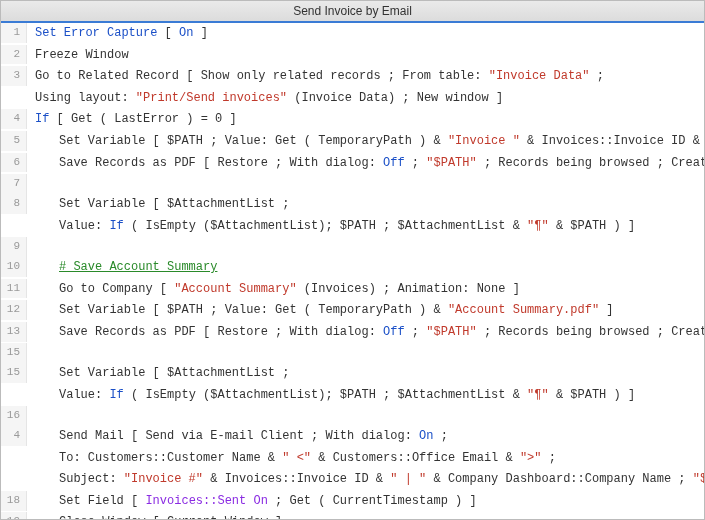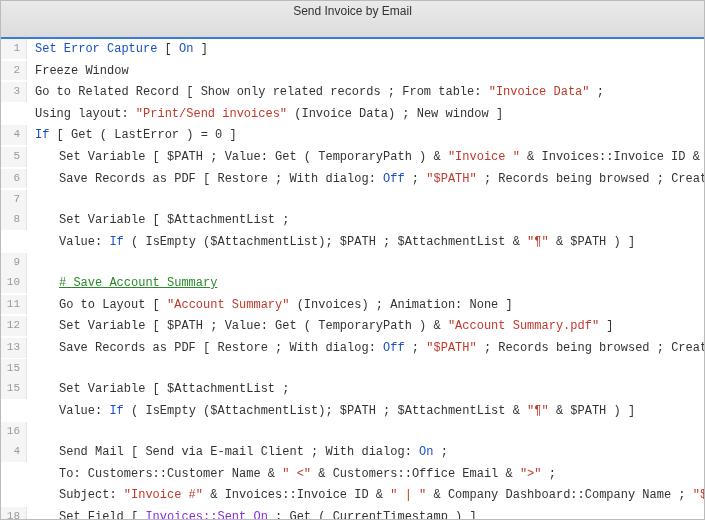--- a/index.html
+++ b/index.html
@@ -8,21 +8,21 @@
     font-size: 12px;
     background: #fcfcfc;
     width: 705px;
     height: 520px;
     overflow: hidden;
     border: 1px solid #bbb;
   }
   .titlebar {
     background: linear-gradient(#eaeaea, #dcdcdc);
     border-bottom: 2px solid #3a7bd5;
-    height: 38px;
+    height: 22px;
     line-height: 20px;
     text-align: center;
     font-family: -apple-system, "Helvetica Neue", Arial, sans-serif;
     font-size: 12px;
     color: #333;
   }
   .editor {
     display: flex;
     flex-direction: column;
     height: calc(100% - 22px);
@@ -117,21 +117,21 @@
     <div class="code indent1"></div>
   </div>
 
   <div class="row">
     <div class="gutter">10</div>
     <div class="code indent1"><span class="kw-green"># Save Account Summary</span></div>
   </div>
 
   <div class="row">
     <div class="gutter">11</div>
-    <div class="code indent1"><span>Go to Layout [ </span><span class="kw-red">"Account Summary"</span><span> (Invoices) ; Animation: None ]</span></div>
+    <div class="code indent1"><span>Go to Company [ </span><span class="kw-red">"Account Summary"</span><span> (Invoices) ; Animation: None ]</span></div>
   </div>
 
   <div class="row">
     <div class="gutter">12</div>
     <div class="code indent1"><span>Set Variable [ $PATH ; Value: Get ( TemporaryPath ) &amp; </span><span class="kw-red">"Account Summary.pdf"</span><span> ]</span></div>
   </div>
 
   <div class="row">
     <div class="gutter">13</div>
     <div class="code indent1"><span>Save Records as PDF [ Restore ; With dialog: </span><span class="kw-blue">Off</span><span> ; </span><span class="kw-red">"$PATH"</span><span> ; Records being browsed ; Create directories: </span></div>

